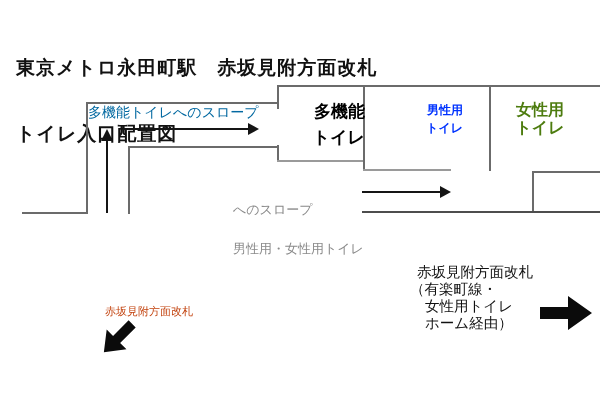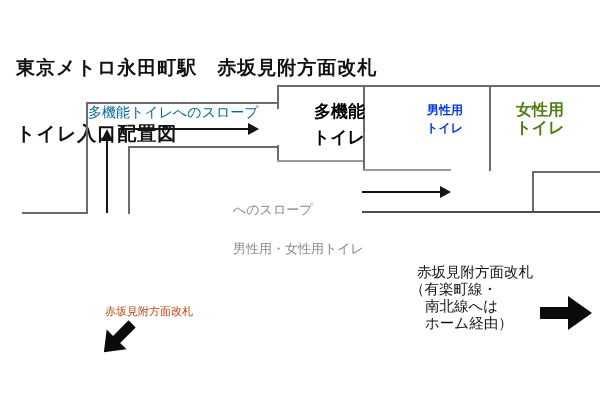--- a/index.html
+++ b/index.html
@@ -90,21 +90,21 @@
   <div>男性用・女性用トイレ</div>
 </div>
 
 <div class="abs gate-label">
   <div>赤坂見附方面改札</div>
 </div>
 
 <div class="abs platform-label">
   <span class="ln i1">赤坂見附方面改札</span>
   <span class="ln">（有楽町線・</span>
-  <span class="ln i3">南北線へは</span>
+  <span class="ln i3">女性用トイレ</span>
   <span class="ln i3">ホーム経由）</span>
 </div>
 
 <div class="big-arrow" style="left:96px;top:316px;width:44px;height:44px;transform:rotate(135deg);">
   <svg width="44" height="44" viewBox="0 0 44 44" xmlns="http://www.w3.org/2000/svg">
     <path d="M2 17 h22 v-9 l18 14 l-18 14 v-9 h-22 z" fill="#0b0b0b"></path>
   </svg>
 </div>
 
 <div class="big-arrow" style="left:538px;top:293px;width:56px;height:40px;">

